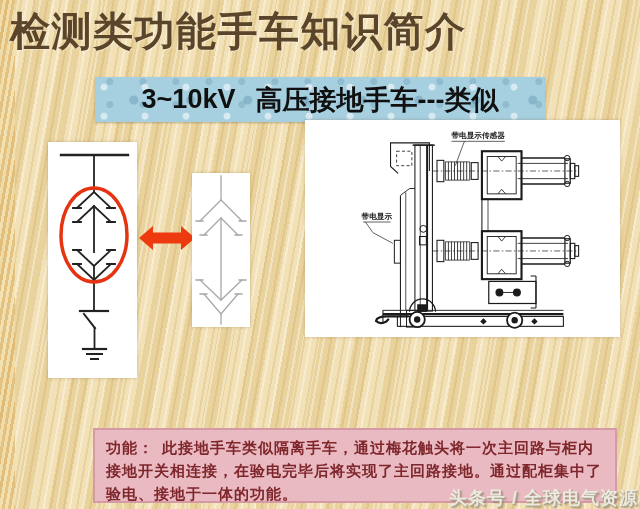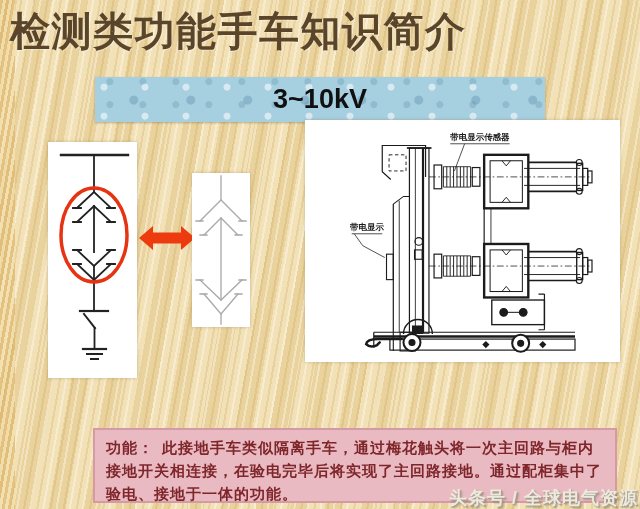--- a/index.html
+++ b/index.html
@@ -34,21 +34,21 @@
     box-shadow:0 1px 2px rgba(90,70,30,0.35);
     margin-top:14px;
   }
   .banner span{
     font-size:27px;font-weight:bold;color:var(--banner-text,#101010);
     white-space:nowrap;
   }
   .panel{position:absolute;background:#ffffff;box-shadow:0 0 3px rgba(120,95,45,0.35);}
   .panel-schematic{left:48px;top:142px;width:89px;height:236px;}
   .panel-symbol{left:192px;top:173px;width:58px;height:154px;}
-  .panel-drawing{left:305px;top:120px;width:315px;height:242px;}
+  .panel-drawing{left:305px;top:120px;width:315px;height:217px;}
   .panel svg{display:block;width:100%;height:100%;}
   .arrow-wrap{position:absolute;left:139px;top:224px;width:56px;height:28px;}
   .function-box{
     position:absolute;left:93px;top:428px;width:524px;height:75px;box-sizing:border-box;
     background:var(--function-bg,#e9bac1);
     border:2px solid #d49aa6;
     padding:6px 11px 12px 11px;
   }
   .function-box p{
     margin:0;font-size:15px;font-weight:bold;line-height:23px;letter-spacing:1px;
@@ -65,20 +65,21 @@
 </style>
 </head>
 <body>
 
 <div class="edge-band"></div>
 
 <h1 class="page-title">检测类功能手车知识简介</h1>
 
 <div class="banner">
   <span>3~10kV</span>
+  <span>高压接地手车---类似</span>
 </div>
 
 <div class="panel panel-schematic">
   <svg viewBox="0 0 89 236">
     <g stroke="#222" stroke-width="1.8" fill="none" stroke-linecap="square">
       <line x1="13" y1="13" x2="80" y2="13" stroke-width="2.4"></line>
       <line x1="46" y1="13" x2="46" y2="50"></line>
       <path d="M29 66 L46 50 L63 66"></path>
       <path d="M25 66 H33 M59 66 H67"></path>
       <path d="M29 80 L46 64 L63 80"></path>

